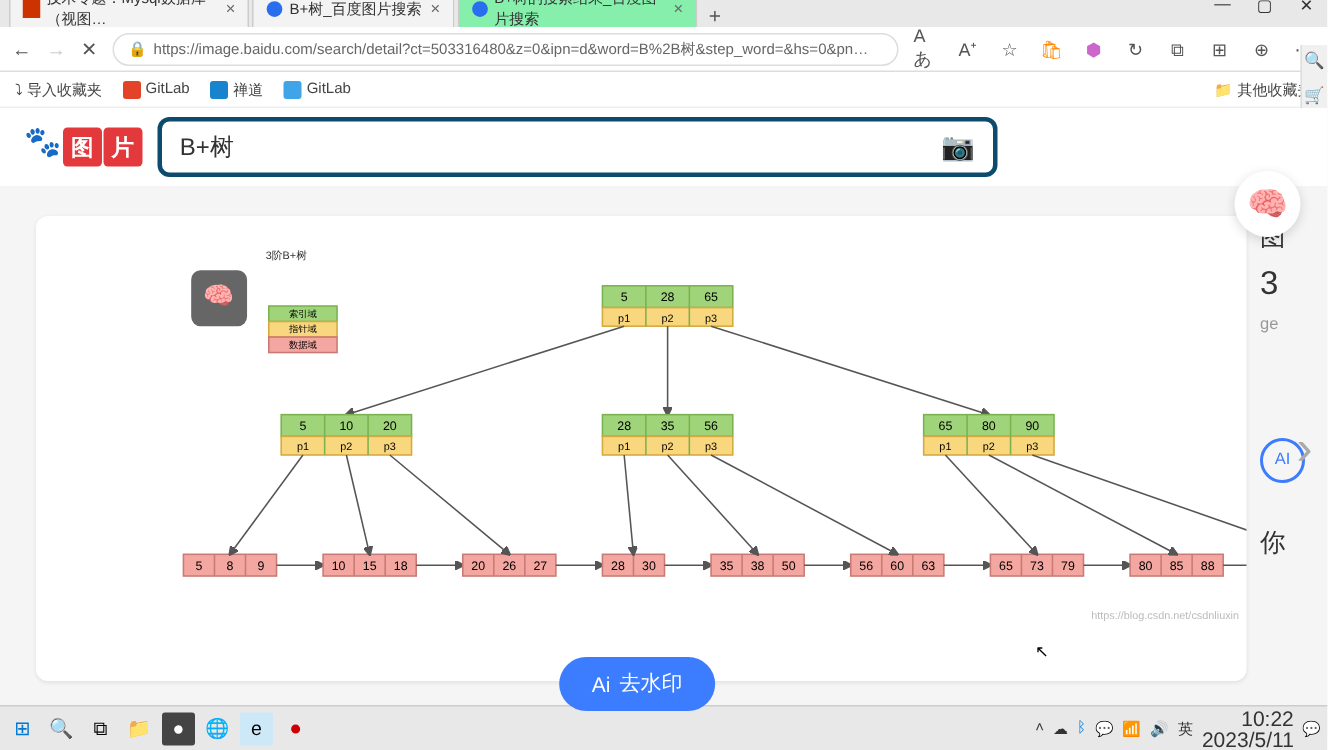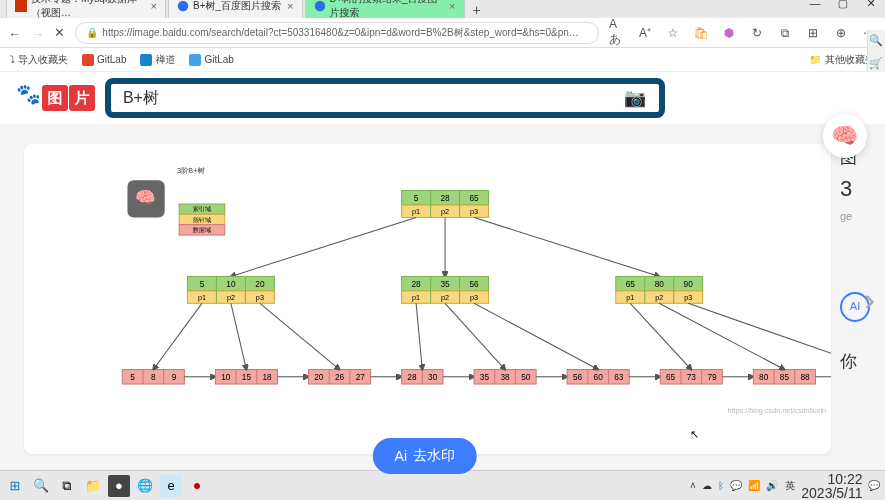--- a/index.html
+++ b/index.html
@@ -21,21 +21,21 @@
 .bookbar{height:24px;background:#fff;border-bottom:1px solid #eee;display:flex;align-items:center;padding:0 10px;gap:14px;font-size:10px;color:#444}
 .bm{display:flex;align-items:center;gap:3px;cursor:pointer}
 .bm .dot{width:12px;height:12px;border-radius:2px}
 .otherbm{margin-left:auto;display:flex;align-items:center;gap:3px}
 .content{position:relative;height:416px;background:#f5f5f5}
 .header{height:52px;background:#fff;display:flex;align-items:center;padding:0 16px;gap:10px}
 .logo{display:flex;align-items:center}
 .logo .paw{color:#2a6ef0;font-size:20px;position:relative;top:-4px}
 .logo .tupian{display:flex}
 .logo .c{width:26px;height:26px;background:#e4393c;color:#fff;font-size:15px;border-radius:3px;display:flex;align-items:center;justify-content:center;font-weight:bold;margin-left:1px}
-.searchbox{flex:1;max-width:560px;height:40px;border:6px solid #0c4a6e;border-radius:8px;display:flex;align-items:center;padding:0 12px;font-size:16px;color:#333}
+.searchbox{flex:1;max-width:560px;height:40px;border:3px solid #0c4a6e;border-radius:8px;display:flex;align-items:center;padding:0 12px;font-size:16px;color:#333}
 .cam{margin-left:auto;color:#999;font-size:18px}
 .searchbtn{width:100px;height:40px;background:#3476f7;color:#fff;border-radius:0 8px 8px 0;display:flex;align-items:center;justify-content:center;font-size:15px;margin-left:-8px;cursor:pointer}
 .brain{position:absolute;right:18px;top:42px;width:44px;height:44px;background:#fff;border-radius:50%;box-shadow:0 2px 8px rgba(0,0,0,.15);display:flex;align-items:center;justify-content:center;font-size:22px;z-index:5}
 .viewer{margin:20px 54px 0 24px;height:310px;background:#fff;border-radius:8px;box-shadow:0 1px 3px rgba(0,0,0,.08);position:relative;display:flex;align-items:center;justify-content:center}
 .next{position:absolute;right:-44px;top:50%;transform:translateY(-50%);font-size:32px;color:#aaa;cursor:pointer}
 .side{position:absolute;right:0;top:70px;width:40px;font-size:17px;color:#333;writing-mode:horizontal-tb;text-align:left;line-height:1.4}
 .side div{margin:4px 0}
 .diag{position:absolute;inset:0}
 .diag text{font-family:Arial;}
 .watermark{position:absolute;left:48%;transform:translateX(-50%);bottom:14px;height:36px;background:#3c7dff;border-radius:18px;display:flex;align-items:center;padding:0 22px;color:#fff;font-size:14px;gap:6px;cursor:pointer;z-index:6}

